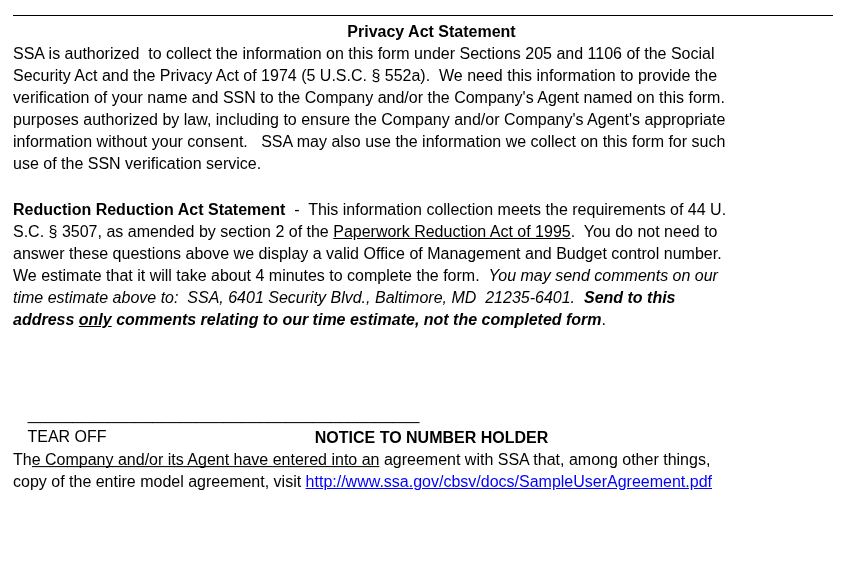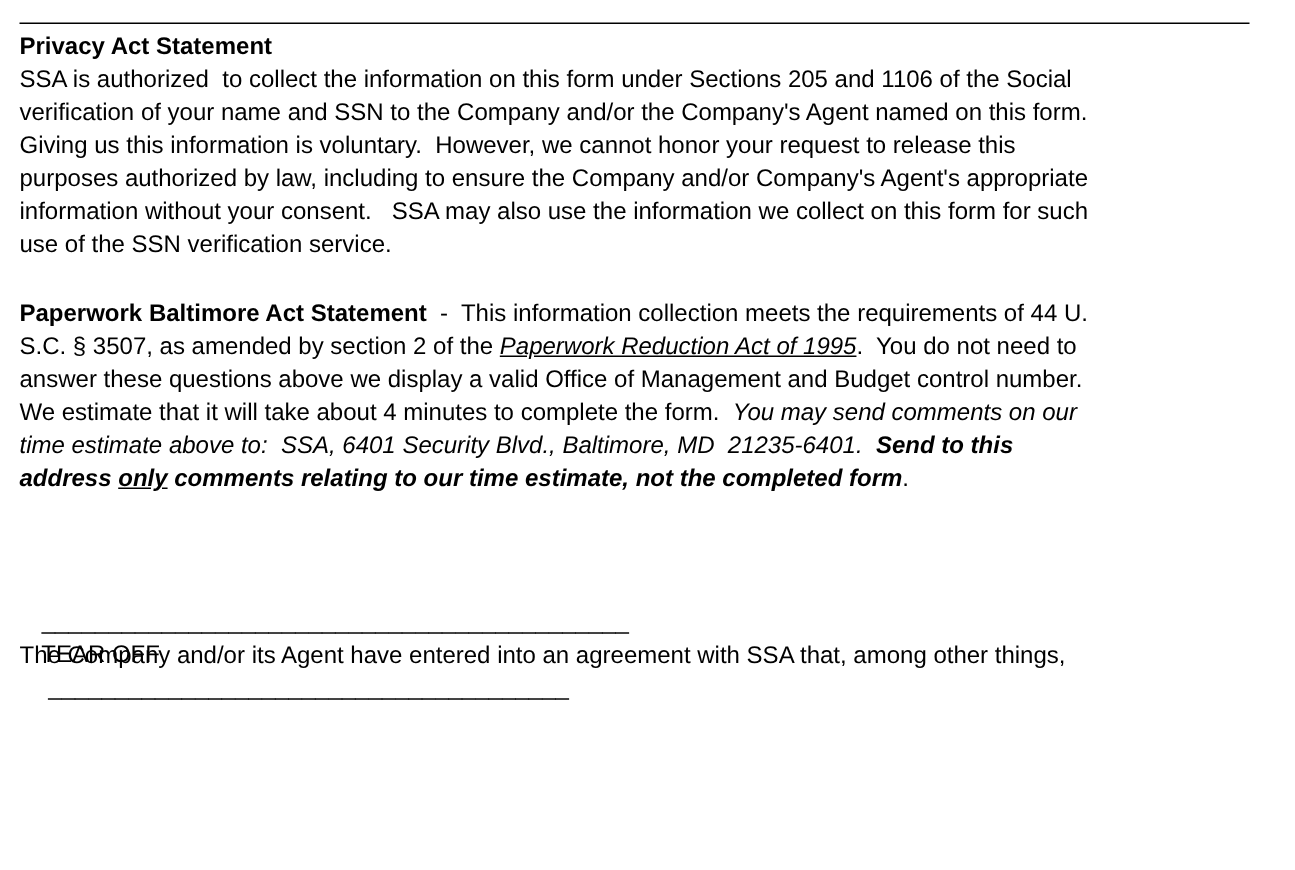--- a/index.html
+++ b/index.html
@@ -4,66 +4,68 @@
 <style>
   html,body{margin:0;padding:0;background:#ffffff;}
   body{width:863px;height:580px;overflow:hidden;}
   .page{
     box-sizing:border-box;width:863px;height:580px;
     padding:0 13px 0 13px;
     font-family:"Liberation Sans","DejaVu Sans",sans-serif;
     font-size:16px;line-height:22px;color:#000;
   }
   .top-rule{height:0;border-top:1.5px solid #000;margin:15px 17px 0 0;}
-  .hline{font-weight:700;white-space:pre;height:22px;overflow:visible;}
+  .hline{font-weight:700;white-space:pre;height:22px;overflow:visible;text-align:center;}
   .line{white-space:pre;height:22px;overflow:visible;}
   .b{font-weight:700;}
   .i{font-style:italic;margin-top:36px;}
-  .u{text-decoration:underline;font-style:italic;}
+  .u{text-decoration:underline;}
   .link{color:var(--link,#0000ff);text-decoration:underline;cursor:pointer;}
   #sec-privacy{margin-top:5px;}
   #sec-paperwork{margin-top:24px;}
   .tearoff{margin-top:51px;height:22px;white-space:pre;margin-left:-3px;}
   #sec-notice{margin-top:23px;}
 </style>
 </head>
 <body>
 
 <div class="page">
 
   <div class="top-rule"></div>
 
   <section id="sec-privacy">
     <div class="hline">Privacy Act Statement</div>
     <div class="body">
         <div class="line"><span>SSA is authorized  to collect the information on this form under Sections 205 and 1106 of the Social</span></div>
+        <div class="line"><span>Security Act and the Privacy Act of 1974 (5 U.S.C. § 552a).  We need this information to provide the</span></div>
         <div class="line"><span>verification of your name and SSN to the Company and/or the Company's Agent named on this form.</span></div>
-        <div class="line"><span>Giving us this information is voluntary.  However, we cannot honor your request to release this</span></div>
         <div class="line"><span>purposes authorized by law, including to ensure the Company and/or Company's Agent's appropriate</span></div>
         <div class="line"><span>information without your consent.   SSA may also use the information we collect on this form for such</span></div>
         <div class="line"><span>use of the SSN verification service.</span></div>
       </div>
   </section>
 
   <section id="sec-paperwork">
     <div class="body">
-        <div class="line"><span class="b">Paperwork Baltimore Act Statement</span><span>  -  This information collection meets the requirements of 44 U.</span></div>
+        <div class="line"><span class="b">Reduction Reduction Act Statement</span><span>  -  This information collection meets the requirements of 44 U.</span></div>
         <div class="line"><span>S.C. § 3507, as amended by section 2 of the </span><span class="u">Paperwork Reduction Act of 1995</span><span>.  You do not need to</span></div>
         <div class="line"><span>answer these questions above we display a valid Office of Management and Budget control number.</span></div>
         <div class="line"><span>We estimate that it will take about 4 minutes to complete the form.  </span><span class="i">You may send comments on our</span></div>
         <div class="line"><span class="i">time estimate above to:  SSA, 6401 Security Blvd., Baltimore, MD  21235-6401.  </span><span class="b i">Send to this</span></div>
         <div class="line"><span class="b i">address </span><span class="b i u">only</span><span class="b i"> comments relating to our time estimate, not the completed form</span><span>.</span></div>
       </div>
   </section>
 
   <div class="tearoff">
     <span>____________________________________________</span>
     <span>TEAR OFF</span>
     <span> _______________________________________</span>
   </div>
 
   <section id="sec-notice">
+    <div class="hline">NOTICE TO NUMBER HOLDER</div>
     <div class="body">
         <div class="line"><span>The Company and/or its Agent have entered into an agreement with SSA that, among other things,</span></div>
+        <div class="line"><span>copy of the entire model agreement, visit </span><span class="link">http://www.ssa.gov/cbsv/docs/SampleUserAgreement.pdf</span></div>
       </div>
   </section>
 
 </div>
 
 </body></html>

